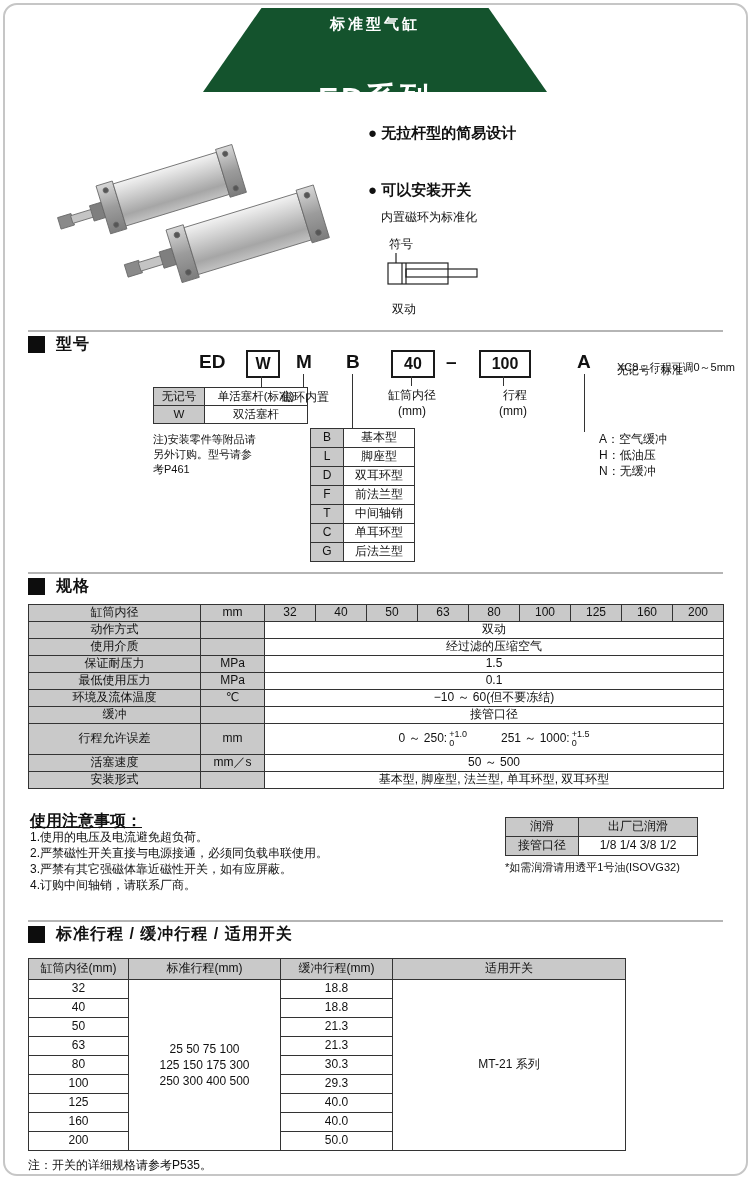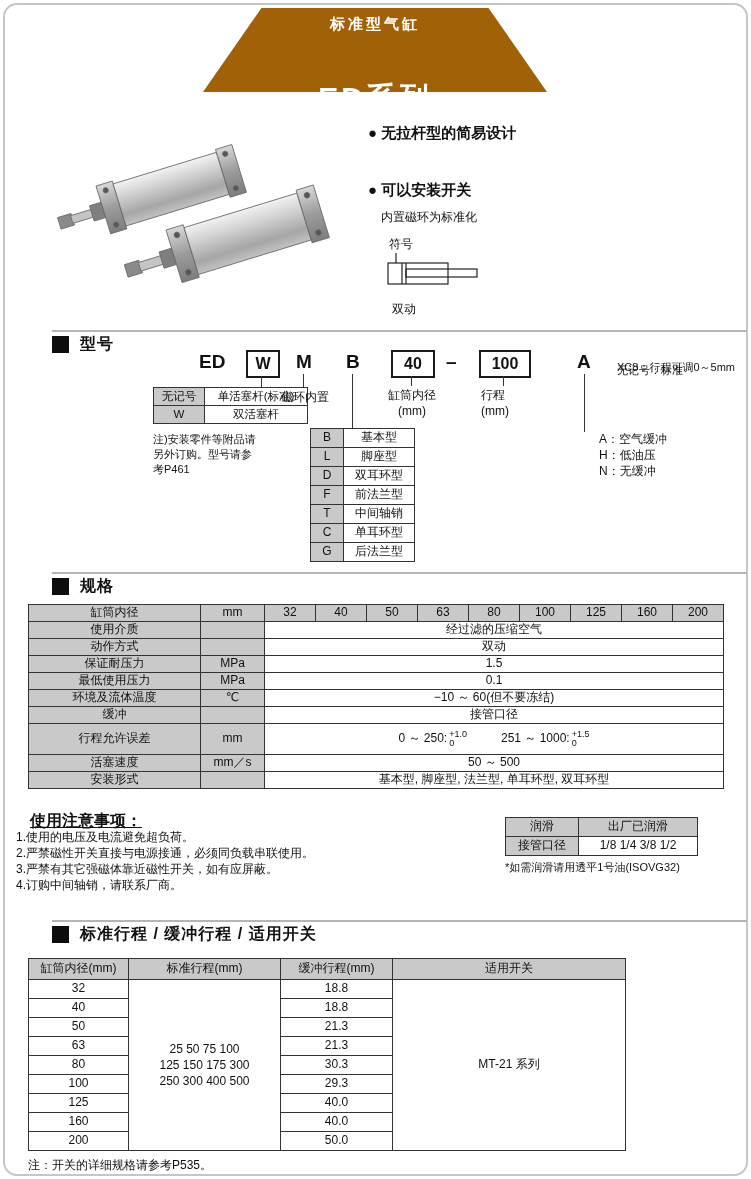--- a/index.html
+++ b/index.html
@@ -1,27 +1,27 @@
 <!DOCTYPE html>
 <html><head>
 <meta charset="utf-8">
 <style>
   html,body{margin:0;padding:0;background:#fff;}
   .page{position:relative;width:751px;height:1179px;background:#fff;
         font-family:"Liberation Sans","DejaVu Sans",sans-serif;color:#111;overflow:hidden;}
   .abs{position:absolute;}
   .frame{inset:3px;border:2px solid #c6c6c6;border-radius:14px;}
-  .banner{left:203px;top:8px;width:344px;height:84px;background:#a16207;
+  .banner{left:203px;top:8px;width:344px;height:84px;background:#14532d;
           clip-path:polygon(17% 0,83% 0,100% 100%,0 100%);color:#fff;text-align:center;}
   .banner-sub{padding-top:7px;font-size:15px;font-weight:bold;letter-spacing:3px;}
   .banner-title{font-size:30px;font-weight:bold;letter-spacing:3px;line-height:1.05;margin-top:48px;}
   .feat{font-size:15px;font-weight:bold;}
   .small{font-size:12px;}
   .note-sm{font-size:11px;line-height:15px;}
-  .sect{left:28px;width:695px;height:24px;border-top:2px solid #b5b5b5;margin-left:24px;}
+  .sect{left:28px;width:695px;height:24px;border-top:2px solid #b5b5b5;}
   .sect-sq{position:absolute;left:0;top:4px;width:17px;height:17px;background:#0d0d0d;}
   .sect-title{position:absolute;left:28px;top:2px;font-size:16px;font-weight:bold;letter-spacing:1px;}
   .code-txt{font-size:19px;font-weight:bold;}
   .code-box{border:2px solid #1a1a1a;text-align:center;font-size:16px;font-weight:bold;height:24px;line-height:24px;}
   .vline{width:1px;background:#333;}
   .mini{border-collapse:collapse;font-size:11.5px;}
   .mini td{border:1px solid #333;text-align:center;padding:0 3px;height:17px;line-height:1.1;}
   .mini td.g{background:#c9c9c9;}
   .mini.m12{font-size:12px;}
   .mini.m12 td{height:18px;}
@@ -179,21 +179,21 @@
           <td class="g">G</td>
         <td>后法兰型</td>
         </tr>
   </tbody>
     </table>
 
   <div class="abs small" style="left:386px;top:387px;width:52px;text-align:center">
     <div>缸筒内径</div>
     <div>(mm)</div>
   </div>
-  <div class="abs small" style="left:481px;top:387px;width:46px;text-align:left">
+  <div class="abs small" style="left:481px;top:387px;width:46px;text-align:right">
     <div>行程</div>
     <div>(mm)</div>
   </div>
 
   <div class="abs small" style="left:599px;top:431px;line-height:16px">
     <div>A：空气缓冲</div>
     <div>H：低油压</div>
     <div>N：无缓冲</div>
   </div>
 
@@ -224,28 +224,28 @@
       <td>40</td>
       <td>50</td>
       <td>63</td>
       <td>80</td>
       <td>100</td>
       <td>125</td>
       <td>160</td>
       <td>200</td>
     </tr>
     <tr>
+          <td class="lbl">动作方式</td>
+        <td class="unit"></td>
+        <td colspan="9">双动</td>
+        </tr>
+    <tr>
           <td class="lbl">使用介质</td>
         <td class="unit"></td>
         <td colspan="9">经过滤的压缩空气</td>
-        </tr>
-    <tr>
-          <td class="lbl">动作方式</td>
-        <td class="unit"></td>
-        <td colspan="9">双动</td>
         </tr>
     <tr>
           <td class="lbl">保证耐压力</td>
         <td class="unit">MPa</td>
         <td colspan="9">1.5</td>
         </tr>
     <tr>
           <td class="lbl">最低使用压力</td>
         <td class="unit">MPa</td>
         <td colspan="9">0.1</td>
@@ -274,21 +274,21 @@
         </tr>
     <tr>
           <td class="lbl">安装形式</td>
         <td class="unit"></td>
         <td colspan="9">基本型, 脚座型, 法兰型, 单耳环型, 双耳环型</td>
         </tr>
   </tbody>
     </table>
 
   <div class="abs notes-title" style="left:30px;top:811px">使用注意事项：</div>
-  <div class="abs small notes" style="left:16px;top:829px">
+  <div class="abs small notes" style="left:30px;top:829px">
     <div>1.使用的电压及电流避免超负荷。</div>
     <div>2.严禁磁性开关直接与电源接通，必须同负载串联使用。</div>
     <div>3.严禁有其它强磁体靠近磁性开关，如有应屏蔽。</div>
     <div>4.订购中间轴销，请联系厂商。</div>
   </div>
 
   <table class="abs mini m12" style="left:505px;top:817px">
     <tbody>
         <tr>
       <td class="g" style="width:66px">润滑</td>

